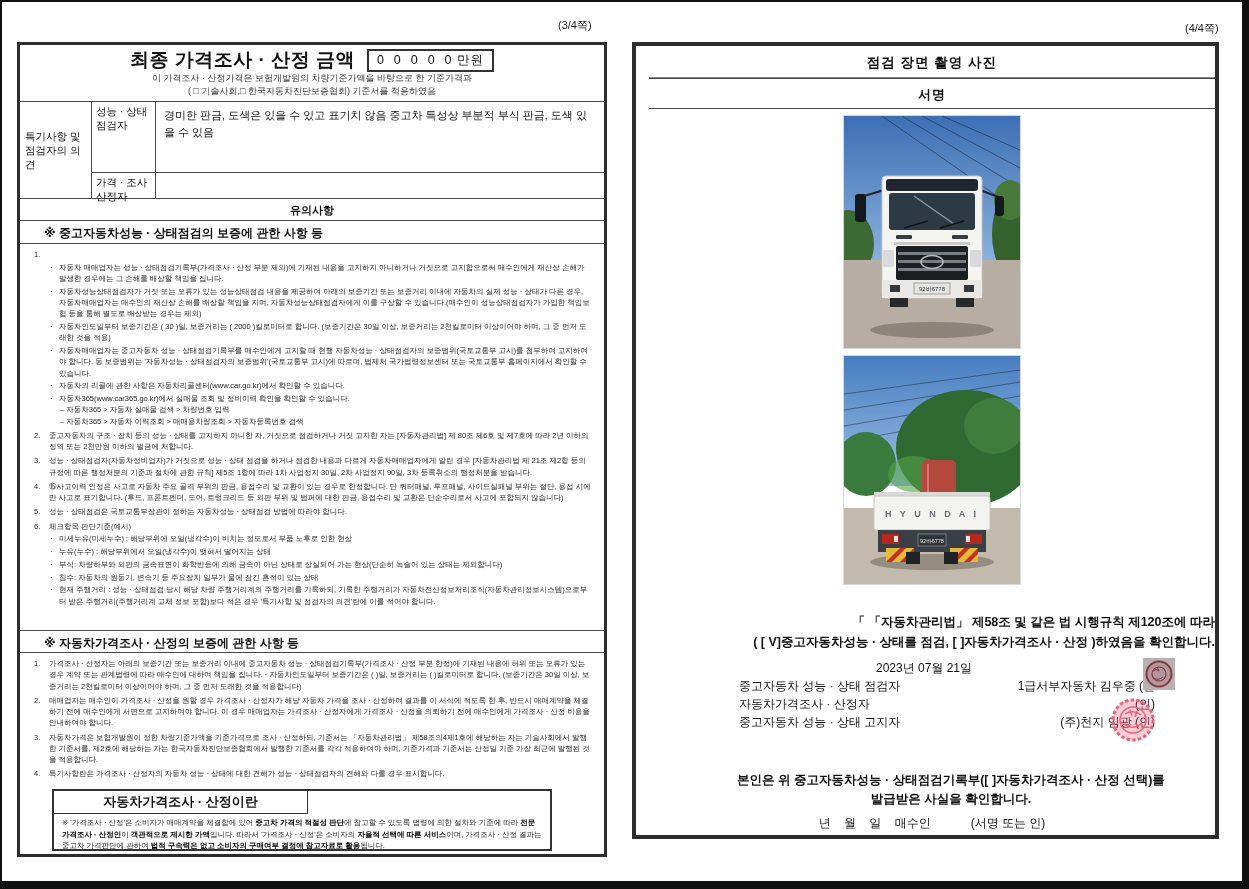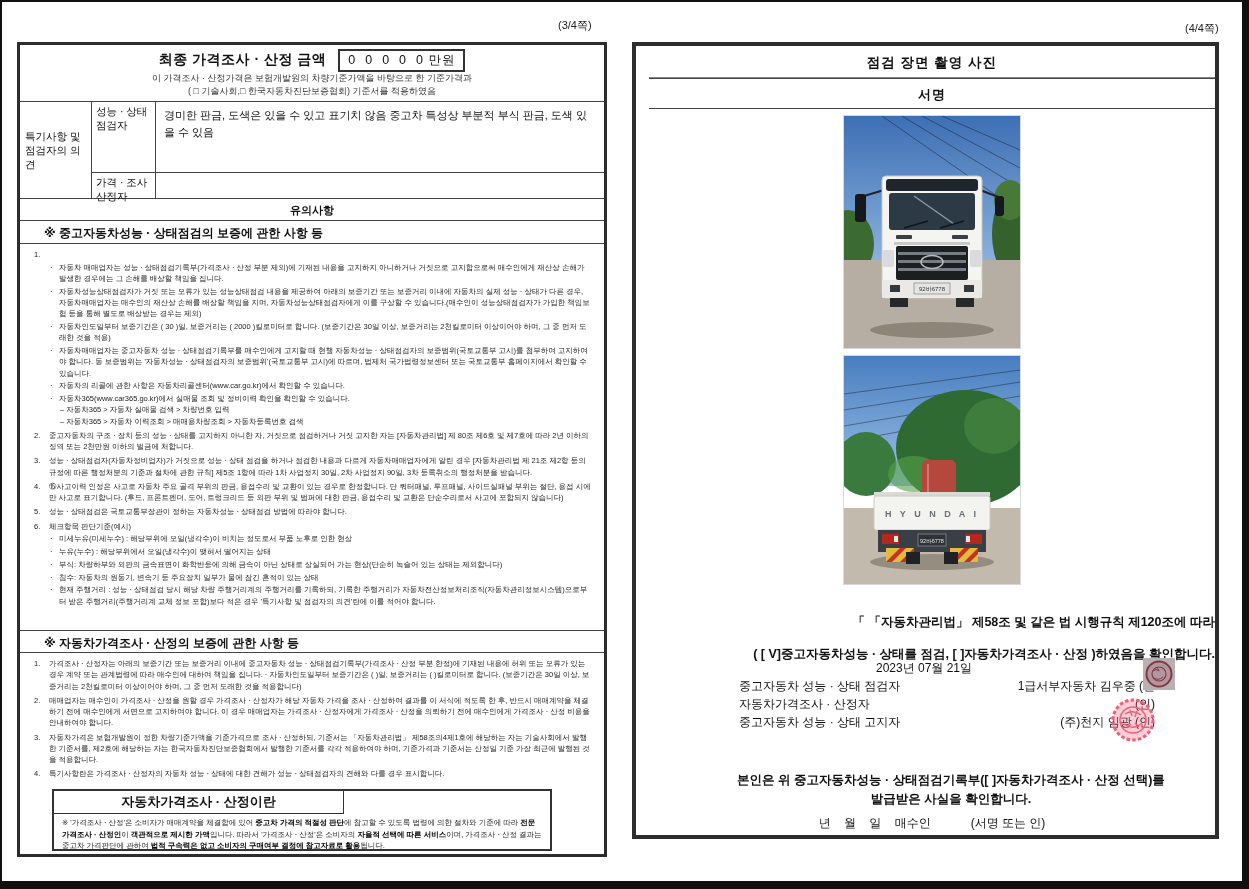--- a/index.html
+++ b/index.html
@@ -9,21 +9,21 @@
     border-top:2px solid #101010;border-left:2px solid #101010;
     border-right:7px solid #101010;border-bottom:8px solid #101010;
     font-family:"Liberation Sans","DejaVu Sans",sans-serif;color:#111;overflow:hidden;
   }
   .page-label{position:absolute;font-size:11px;color:#222;}
   
   #page3{position:absolute;left:15px;top:40px;width:590px;height:815px;border:3px solid #2d2d2d;background:#fff;display:flex;flex-direction:column;}
   
   #final-price{height:57px;border-bottom:1px solid #444;text-align:center;padding-top:3px;}
   .fp-line1{display:flex;justify-content:center;align-items:center;gap:12px;height:24px;}
-  .fp-title{font-weight:bold;font-size:14px;letter-spacing:0.5px;}
+  .fp-title{font-weight:bold;font-size:19px;letter-spacing:0.5px;}
   .fp-box{border:2px solid #333;font-size:12.5px;padding:1px 8px;white-space:pre;letter-spacing:1px;}
   .fp-note{font-size:9px;color:#333;line-height:1.45;white-space:pre;}
   
   #special{height:97px;border-bottom:1px solid #444;display:flex;font-size:10.5px;}
   .sp-col1{width:72px;border-right:1px solid #444;display:flex;align-items:center;padding:2px 3px 2px 5px;line-height:1.35;}
   .sp-right{flex:1;display:flex;flex-direction:column;}
   .sp-subrow{display:flex;flex:1;}
   .sp-subrow + .sp-subrow{border-top:1px solid #444;flex:none;height:26px;}
   .sp-label{width:64px;border-right:1px solid #444;padding:3px 2px 0 4px;line-height:1.3;}
   .sp-content{flex:1;padding:5px 8px 0 8px;font-size:11px;line-height:1.5;}
@@ -38,34 +38,34 @@
   .n-item{margin-bottom:3px;}
   .n-head{display:flex;}
   .n-head .num{width:15px;flex:none;}
   .n-head .txt{flex:1;}
   .n-b{display:flex;padding-left:16px;margin-top:1.5px;}
   .n-b .dot{width:9px;flex:none;}
   .n-b .btxt{flex:1;}
   .n-sub{padding-left:26px;}
   
   #defbox{margin:2px 0 0 32px;width:500px;border:2px solid #333;height:62px;overflow:hidden;background:#fff;}
-  #defbox-hd{width:290px;border-right:1px solid #333;border-bottom:1px solid #333;text-align:center;font-weight:bold;font-size:13px;padding:2px 0;}
+  #defbox-hd{width:254px;border-right:1px solid #333;border-bottom:1px solid #333;text-align:center;font-weight:bold;font-size:13px;padding:2px 0;}
   #defbody{padding:3px 8px;font-size:7.5px;line-height:1.55;color:#222;}
   #defbody .bseg{font-weight:bold;color:#000;}
   
   #page4{position:absolute;left:630px;top:40px;width:587px;height:797px;border:4px solid #2d2d2d;background:#fff;display:flex;flex-direction:column;padding-left:13px;}
   #photos-hd{height:32px;border-bottom:1px solid #888;text-align:center;font-weight:bold;font-size:13.5px;padding-top:8px;letter-spacing:1px;}
   #photo-area{height:479px;display:flex;flex-direction:column;align-items:center;padding-top:7px;}
   .photo{width:176px;box-shadow:0 0 0 1px #d8d8d8;}
   #photo2{margin-top:8px;}
   #sign-hd{height:31px;border-top:1px solid #444;border-bottom:1px solid #444;text-align:center;font-weight:bold;font-size:13px;padding-top:7px;letter-spacing:1px;}
   #sign-block{position:relative;flex:1;font-size:12px;}
   .stmt{position:absolute;left:0;right:0;text-align:right;font-weight:bold;font-size:12.5px;}
   #stmt1{top:26px;}
-  #stmt2{top:58px;}
+  #stmt2{top:46px;}
   #sign-date{position:absolute;left:0;right:16px;top:72px;text-align:center;font-size:12px;}
   #signer-rows{position:absolute;left:90px;right:60px;top:90px;}
   .s-row{display:flex;justify-content:space-between;height:18px;font-size:12px;}
   .confirm{position:absolute;left:0;right:0;text-align:center;font-weight:bold;font-size:12.5px;margin-left:38px;}
   #confirm1{top:184px;}
   #confirm2{top:203px;}
   #buyer-line{position:absolute;left:0;right:0;top:227px;text-align:center;font-size:12px;white-space:pre;}
   .stamp{position:absolute;}
   #stamp1{left:494px;top:70px;}
   #stamp2{left:461px;top:108px;}

